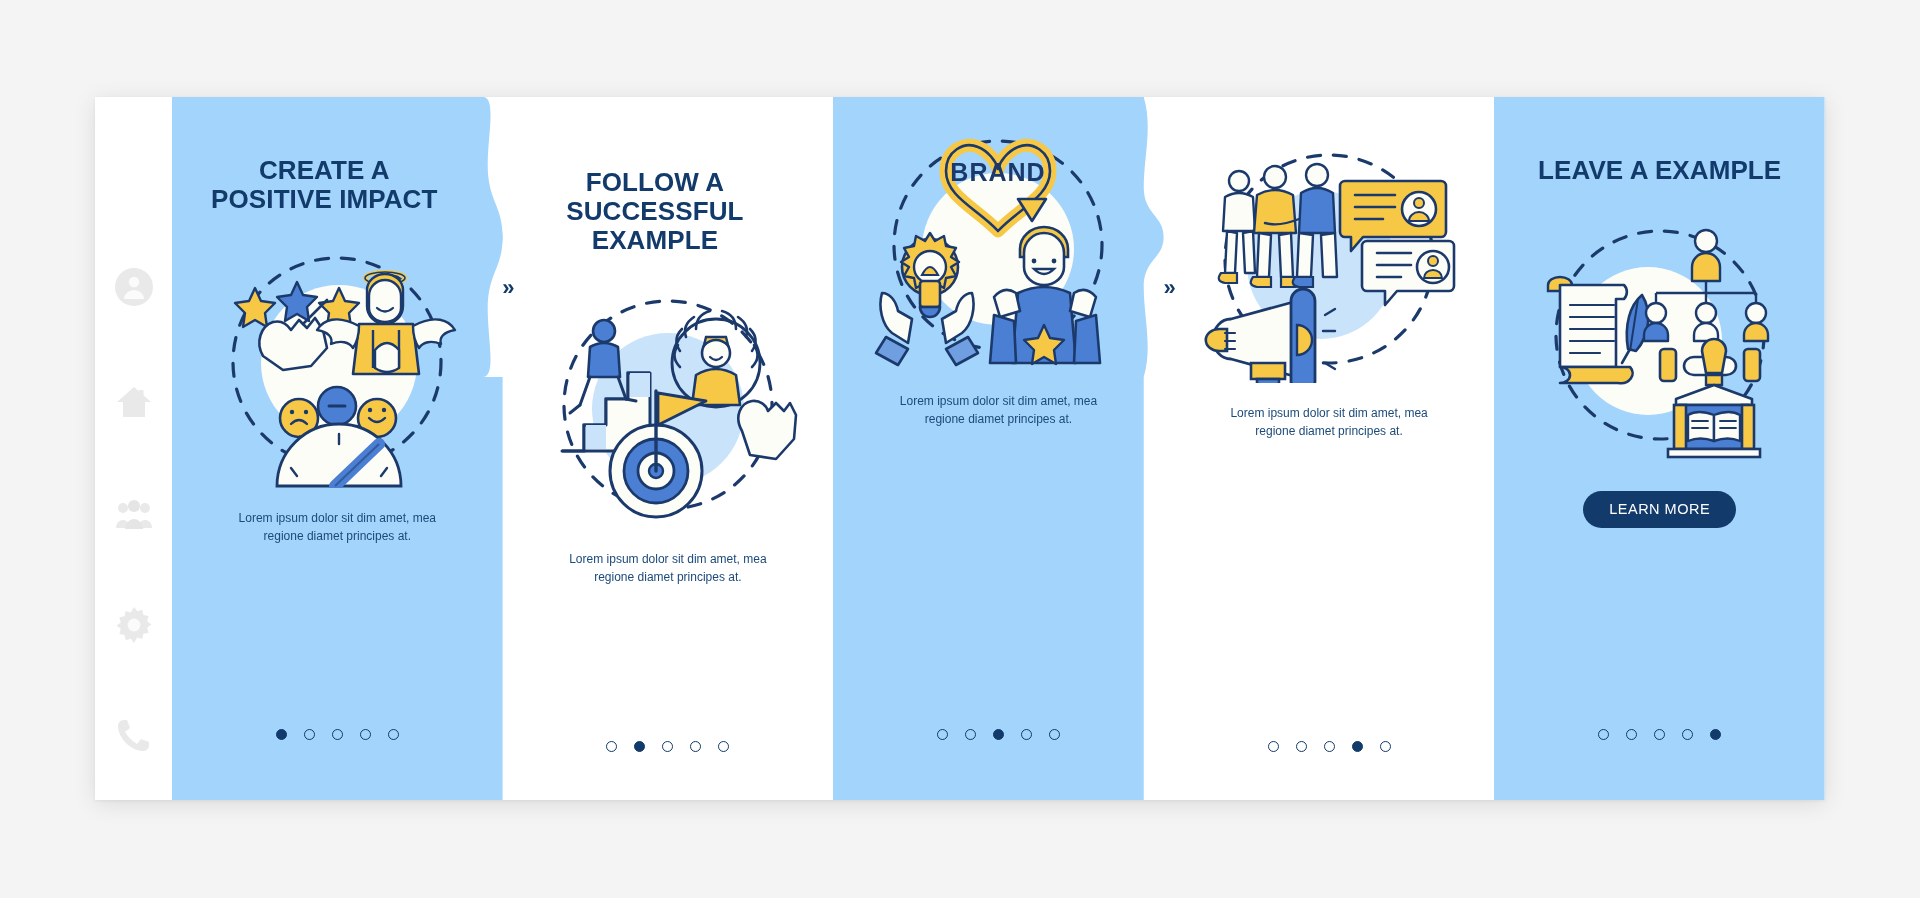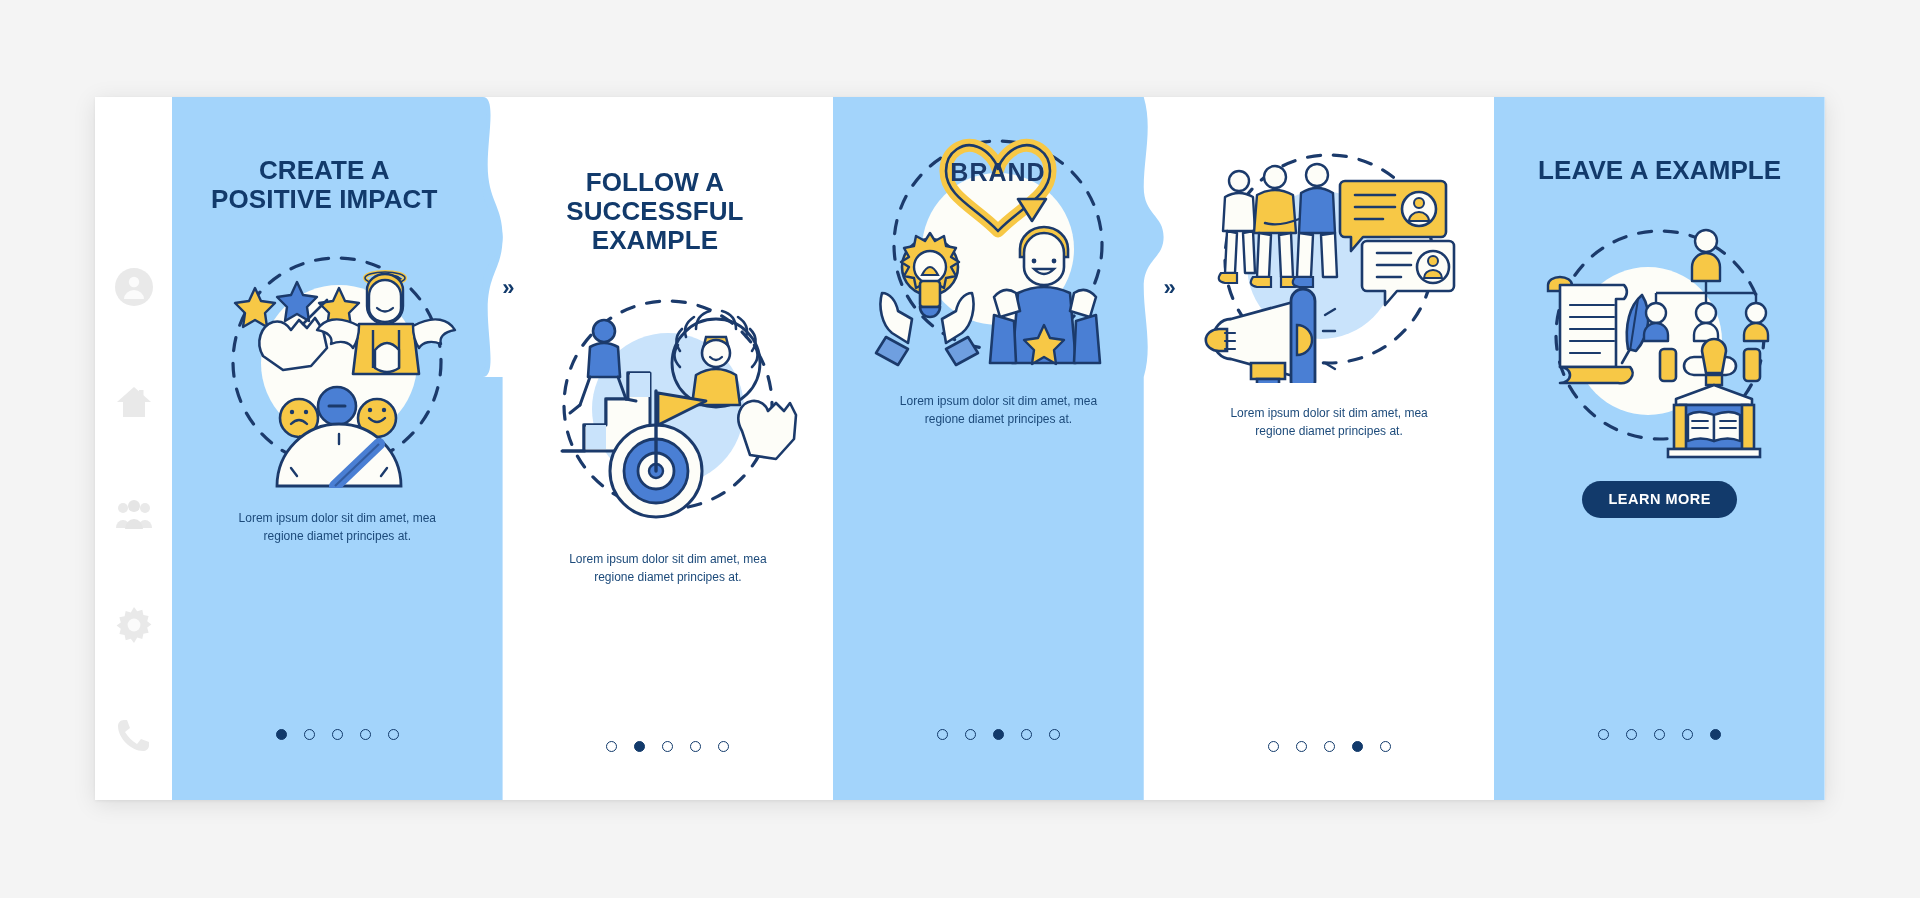--- a/index.html
+++ b/index.html
@@ -126,28 +126,28 @@
     margin-top: 22px;
     color: #1c4a7a;
     font-size: 12px;
     line-height: 1.48;
     text-align: center;
     max-width: 240px;
     white-space: pre-line;
   }
 
   .cta {
-    margin-top: 22px;
+    margin-top: 32px;
     background: #123a6b;
     color: #ffffff;
     border: none;
     border-radius: 20px;
     padding: 10px 26px 11px;
     font-size: 14.5px;
-    font-weight: bold;
+    font-weight: normal;
     letter-spacing: 0.5px;
     font-family: "Liberation Sans", sans-serif;
     cursor: pointer;
   }
 
   .dots {
     position: absolute;
     left: 0; right: 0;
     bottom: 60px;
     display: flex;

